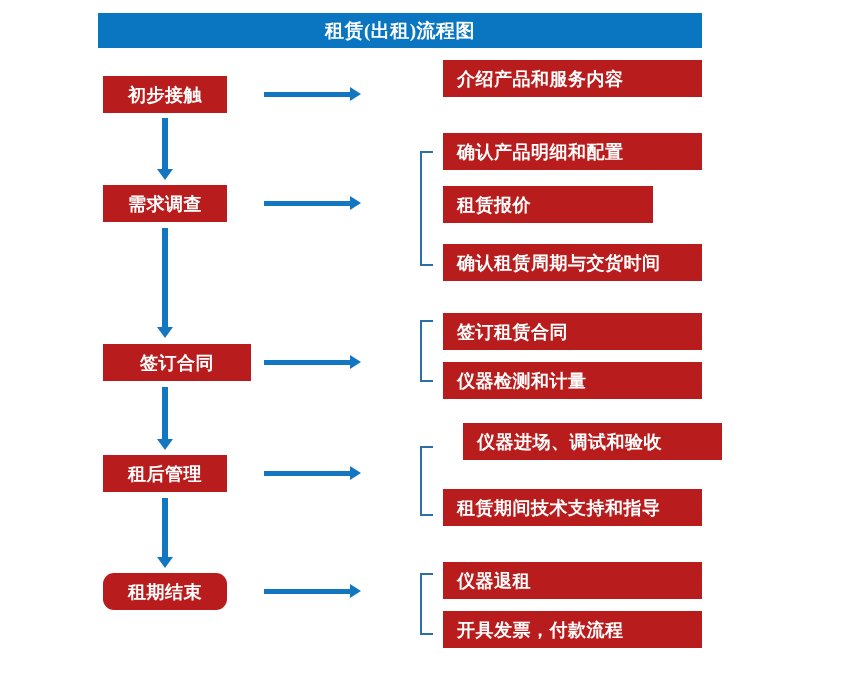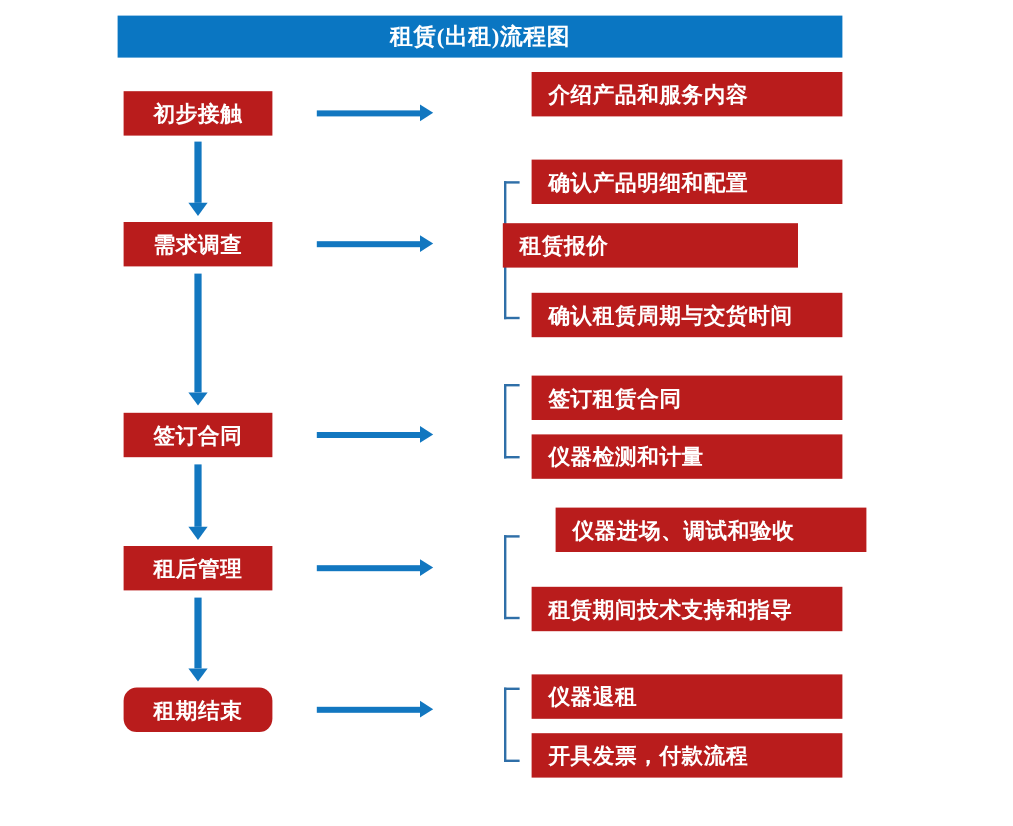--- a/index.html
+++ b/index.html
@@ -99,21 +99,21 @@
 <body>
 
 <div id="canvas">
 
   <div class="box title-box" style="left:98px; top:13px; width:604px; height:35px;">租赁(出租)流程图</div>
 
   <div class="box stage-box" style="left:103px; top:76px; width:124px; height:37px;">初步接触</div>
 
   <div class="box stage-box" style="left:103px; top:185px; width:124px; height:37px;">需求调查</div>
 
-  <div class="box stage-box" style="left:103px; top:344px; width:124px; height:37px;">签订合同</div>
+  <div class="box stage-box" style="left:103px; top:344px; width:148px; height:37px;">签订合同</div>
 
   <div class="box stage-box" style="left:103px; top:455px; width:124px; height:37px;">租后管理</div>
 
   <div class="box stage-box" style="left:103px; top:573px; width:124px; height:37px;border-radius:11px;">租期结束</div>
 
   <div class="v-arrow" style="left:157px; top:118px; height:62px;">
     <div class="shaft" style="height:51px;"></div>
     <div class="head" style="top:51px;"></div>
   </div>
 
@@ -162,21 +162,21 @@
   <div class="bracket" style="left:420px; top:320px; width:13px; height:62px;"></div>
 
   <div class="bracket" style="left:420px; top:446px; width:13px; height:70px;"></div>
 
   <div class="bracket" style="left:420px; top:573px; width:13px; height:62px;"></div>
 
   <div class="box detail-box" style="left:443px; top:60px; width:259px; height:37px;">介绍产品和服务内容</div>
 
   <div class="box detail-box" style="left:443px; top:133px; width:259px; height:37px;">确认产品明细和配置</div>
 
-  <div class="box detail-box" style="left:419px; top:186px; width:246px; height:37px;">租赁报价</div>
+  <div class="box detail-box" style="left:443px; top:186px; width:210px; height:37px;">租赁报价</div>
 
   <div class="box detail-box" style="left:443px; top:244px; width:259px; height:37px;">确认租赁周期与交货时间</div>
 
   <div class="box detail-box" style="left:443px; top:313px; width:259px; height:37px;">签订租赁合同</div>
 
   <div class="box detail-box" style="left:443px; top:362px; width:259px; height:37px;">仪器检测和计量</div>
 
   <div class="box detail-box" style="left:443px; top:423px; width:259px; height:37px;margin-left:20px;">仪器进场、调试和验收</div>
 
   <div class="box detail-box" style="left:443px; top:489px; width:259px; height:37px;">租赁期间技术支持和指导</div>

